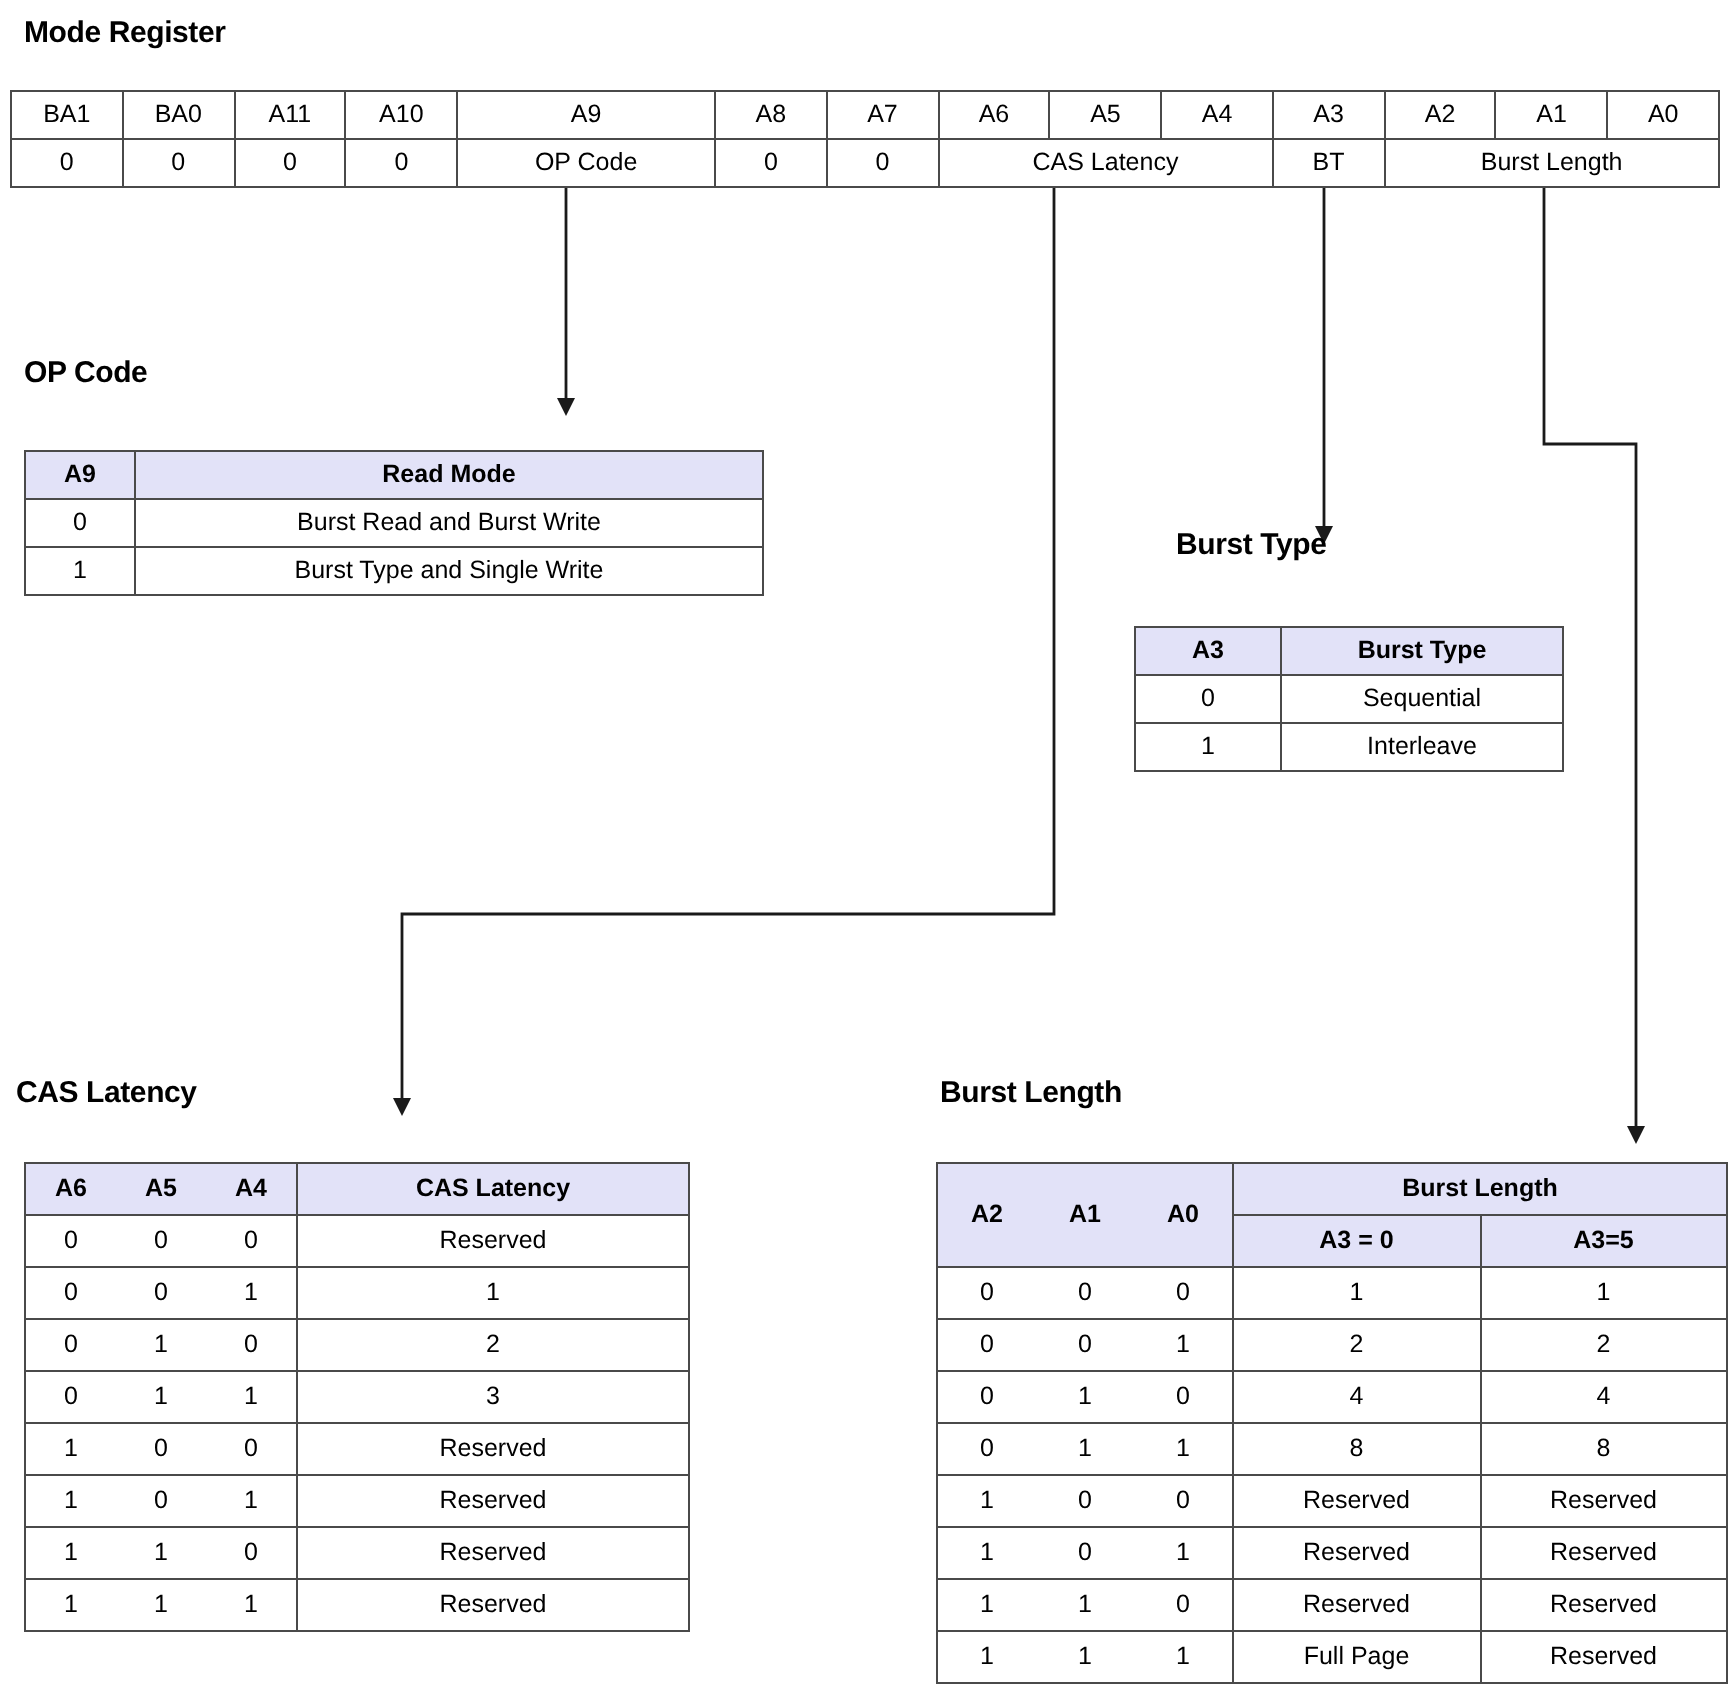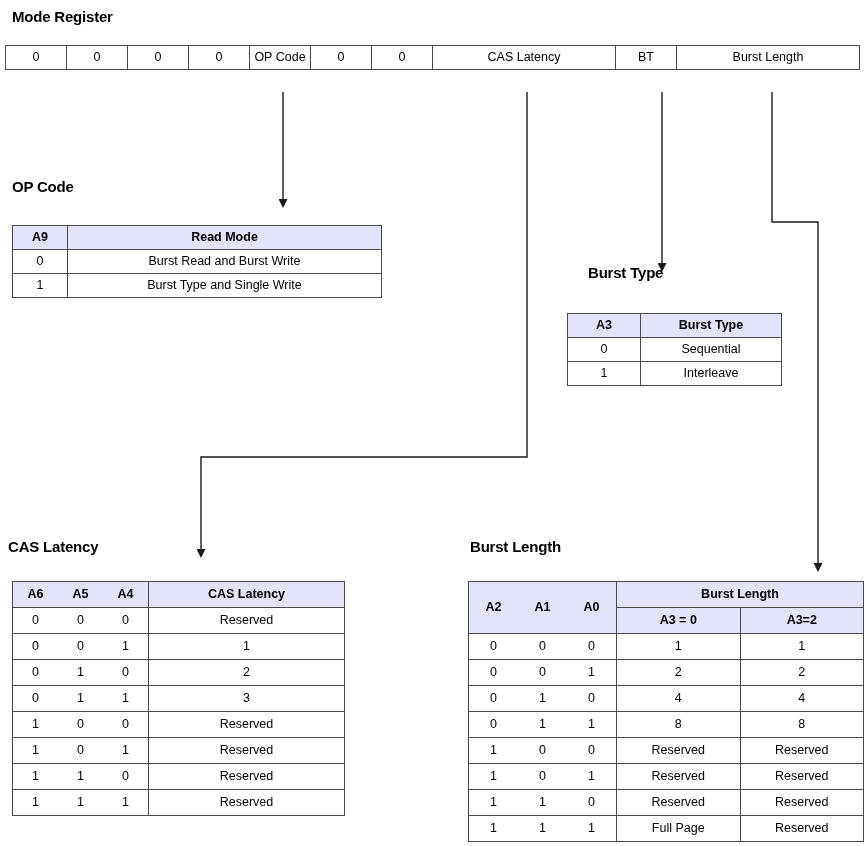--- a/index.html
+++ b/index.html
@@ -150,20 +150,36 @@
     <g>
       <path d="M772,92 L772,222 L818,222 L818,564" stroke="#1a1a1a" stroke-width="1.4" fill="none" marker-end="url(#arrowhead)"></path>
     </g>
   </svg>
 
   <div class="heading" style="left:12px; top:8px;">Mode Register</div>
 
   <table class="tbl" id="mode-register-table">
     <tbody>
       <tr>
+        <td>BA1</td>
+        <td>BA0</td>
+        <td>A11</td>
+        <td>A10</td>
+        <td style="width:128px;">A9</td>
+        <td>A8</td>
+        <td>A7</td>
+        <td>A6</td>
+        <td>A5</td>
+        <td>A4</td>
+        <td>A3</td>
+        <td>A2</td>
+        <td>A1</td>
+        <td>A0</td>
+      </tr>
+      <tr>
         <td>0</td>
         <td>0</td>
         <td>0</td>
         <td>0</td>
         <td>OP Code</td>
         <td>0</td>
         <td>0</td>
         <td colspan="3">CAS Latency</td>
         <td>BT</td>
         <td colspan="3">Burst Length</td>
@@ -275,21 +291,21 @@
   <table class="tbl nosplit" id="burst-length-table">
     <tbody>
       <tr>
         <td class="hdr bit first bitwide" rowspan="2" style="width:49px;">A2</td>
         <td class="hdr bit bitwide" rowspan="2" style="width:49px;">A1</td>
         <td class="hdr bit last bitwide" rowspan="2" style="width:49px;">A0</td>
         <td class="hdr" colspan="2">Burst Length</td>
       </tr>
       <tr>
         <td class="hdr" style="width:124px;margin-left:40px;">A3 = 0</td>
-        <td class="hdr">A3=2</td>
+        <td class="hdr">A3=5</td>
       </tr>
       <tr>
         <td class="bit first">0</td>
         <td class="bit">0</td>
         <td class="bit last">0</td>
         <td>1</td>
         <td>1</td>
       </tr>
       <tr>
         <td class="bit first">0</td>

